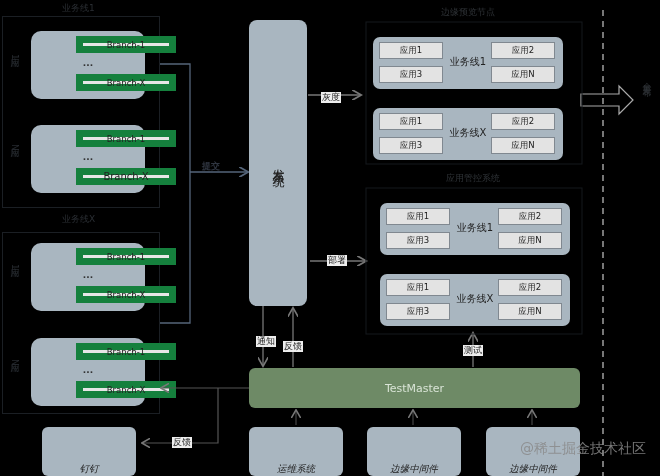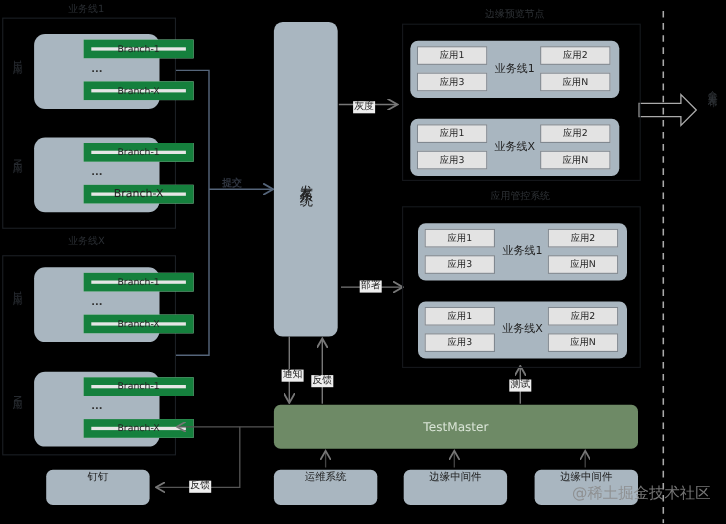--- a/index.html
+++ b/index.html
@@ -14,22 +14,22 @@
   .dots { position:absolute; left:0; width:114px; text-align:center; font-size:9px; font-weight:bold; color:#333; }
   .pub { position:absolute; left:249px; top:20px; width:58px; height:286px; background:#a9b6c0; border-radius:8px;
          display:flex; align-items:center; justify-content:center; }
   .pub span { writing-mode:vertical-rl; font-size:12px; letter-spacing:2px; color:#222; }
   .biz { position:absolute; background:#a9b6c0; border-radius:7px; width:190px; height:52px; }
   .app { position:absolute; width:64px; height:17px; background:#e3e3e3; border:1px solid #808890;
          font-size:8.5px; display:flex; align-items:center; justify-content:center; box-sizing:border-box; color:#222; }
   .bizlabel { position:absolute; left:0; width:190px; top:18px; text-align:center; font-size:10px; color:#222; }
   .tm { position:absolute; left:249px; top:368px; width:331px; height:40px; background:#6e8a66; border-radius:6px;
         display:flex; align-items:center; justify-content:center; color:#d9e4d6; font-size:11px; }
-  .bottom-box { position:absolute; top:427px; height:32px; background:#a9b6c0; border-radius:6px;
-                display:flex; align-items:flex-start; justify-content:center; font-size:9.5px; color:#222; }
+  .bottom-box { position:absolute; top:427px; height:49px; background:#a9b6c0; border-radius:6px;
+                display:flex; align-items:flex-end; justify-content:center; font-size:9.5px; color:#222;font-style:italic; }
   .edge-label { position:absolute; background:#eeeeee; color:#222; font-size:9px; padding:0 1px; line-height:11px; }
   .watermark { position:absolute; right:14px; top:440px; color:#8a8a8a; font-size:14px; opacity:0.85; }
   svg.lines { position:absolute; left:0; top:0; }
 </style>
 </head>
 <body>
 
 <div class="grp-outline" style="left:2px;top:16px;width:156px;height:190px;"></div>
 <div class="faint" style="left:62px;top:2px;">业务线1</div>
 <div class="vfaint" style="left:8px;top:50px;">应用1</div>

